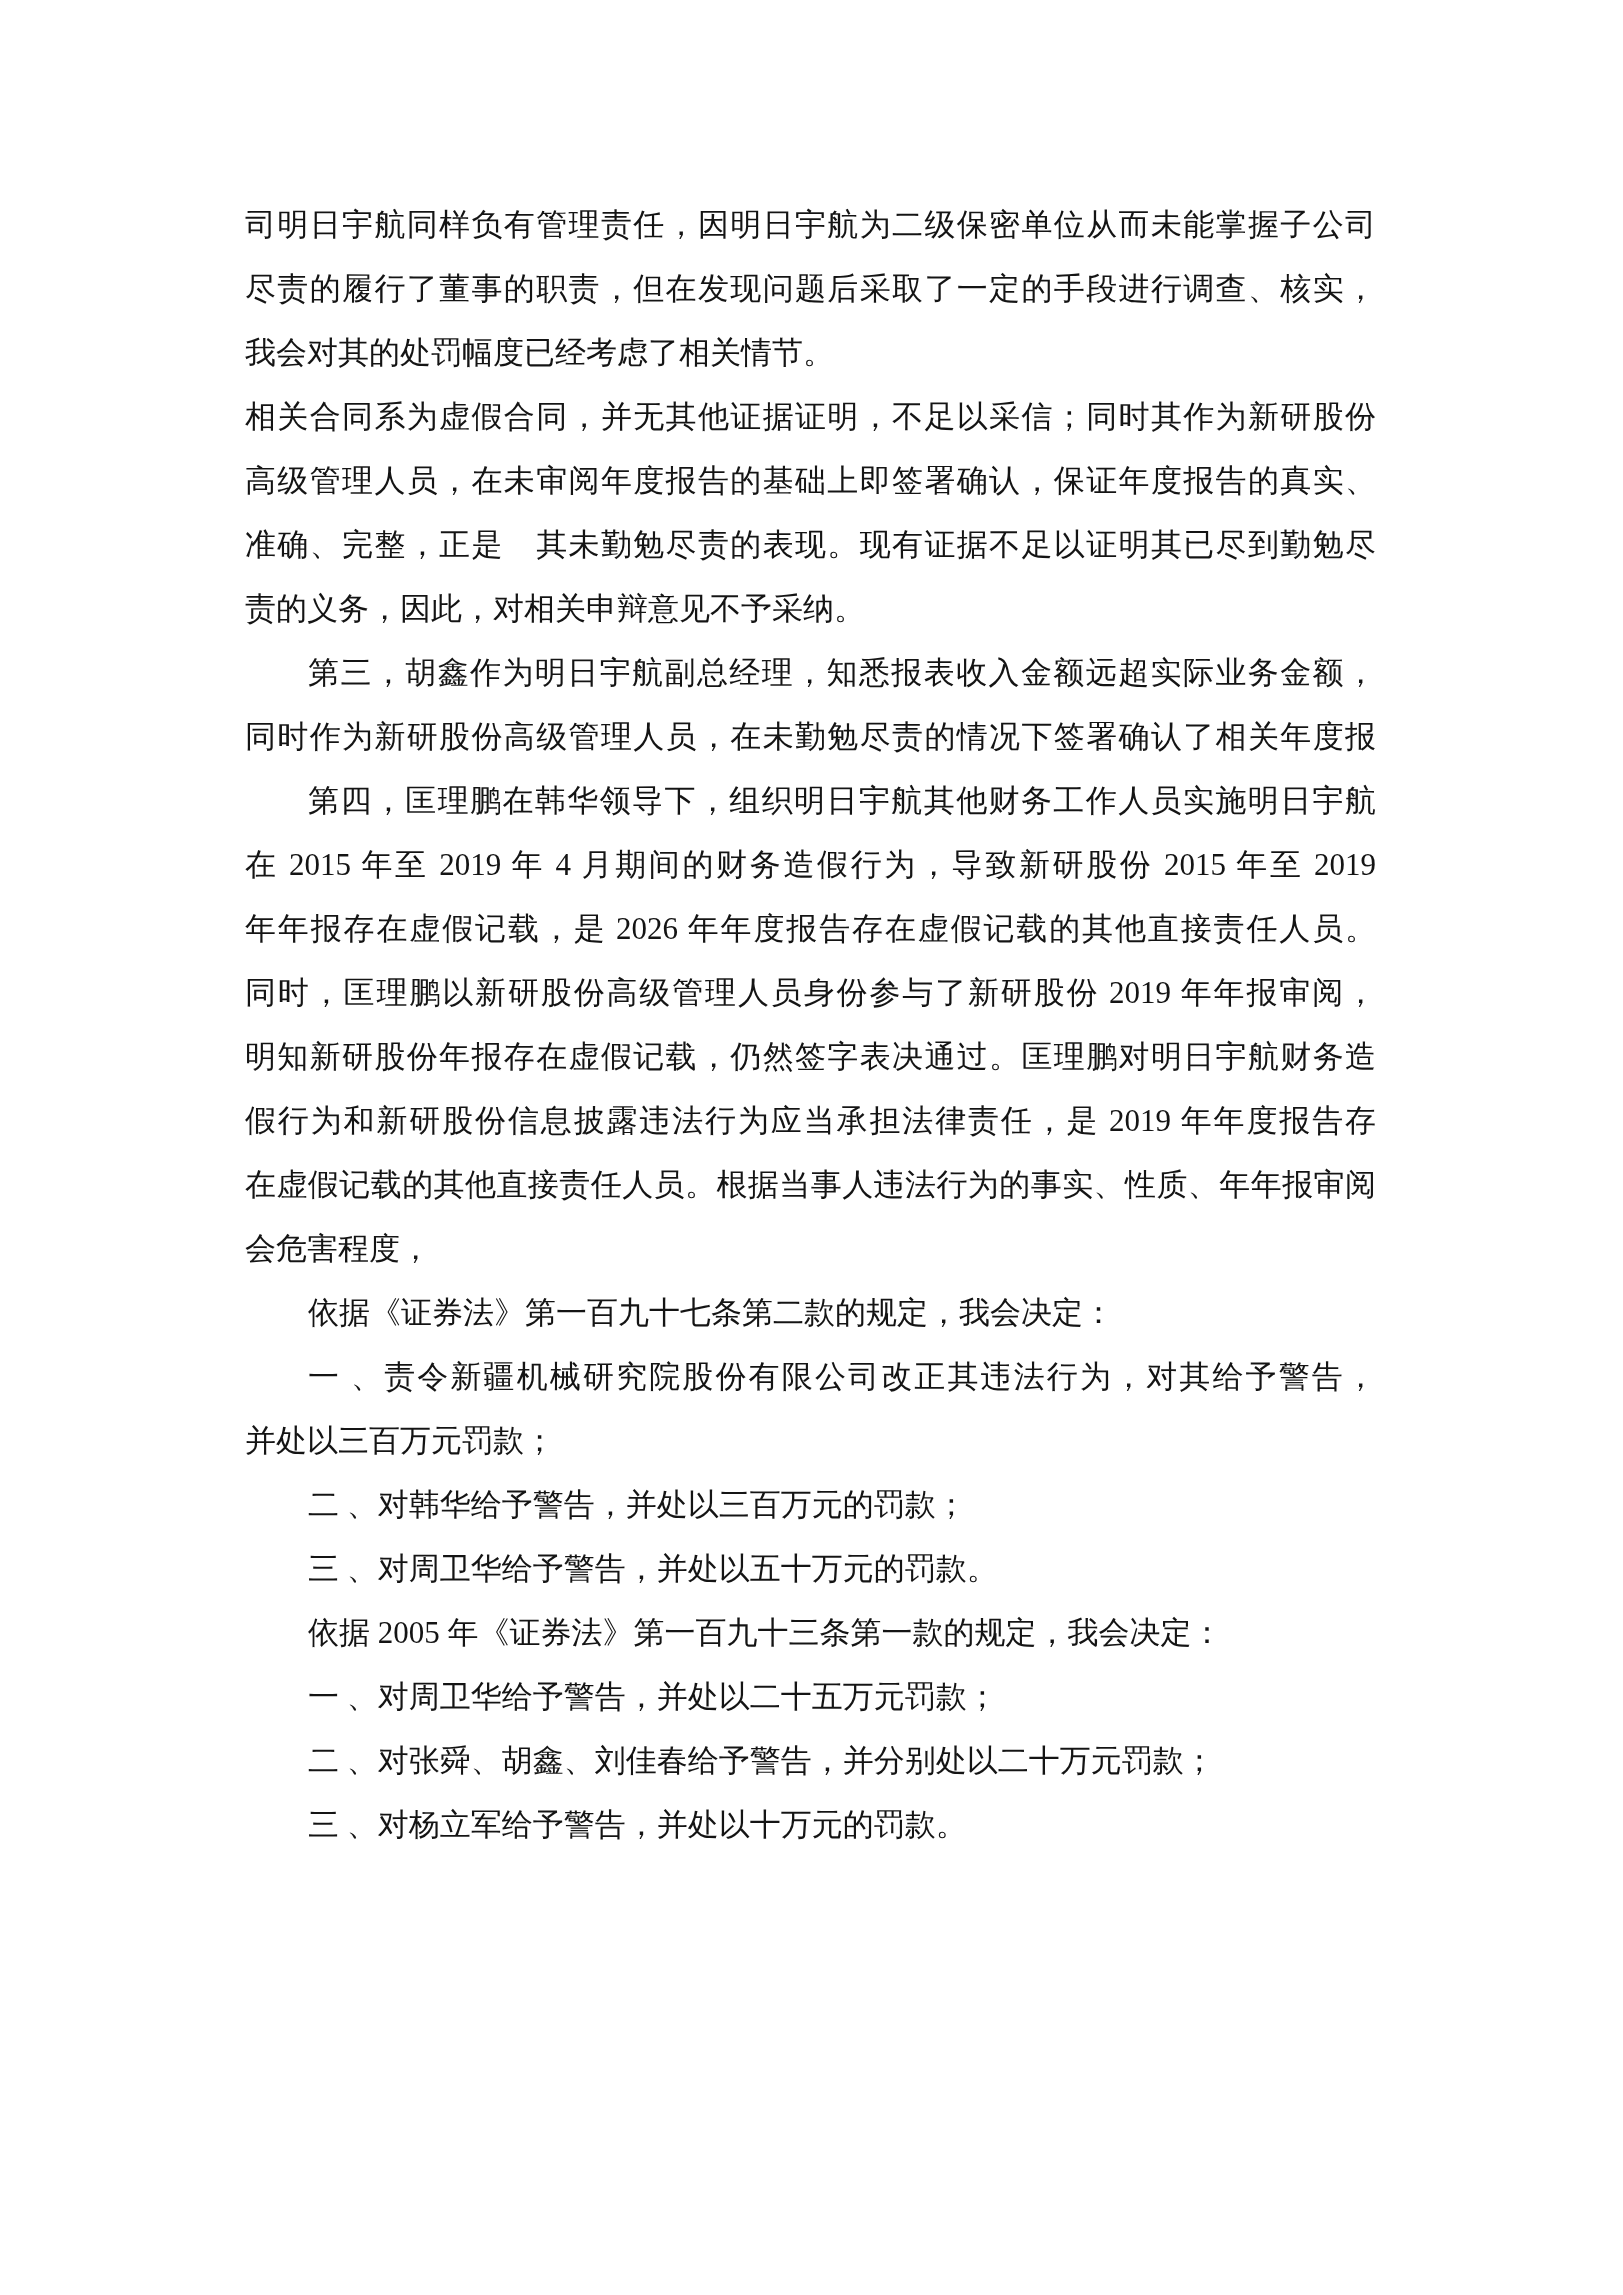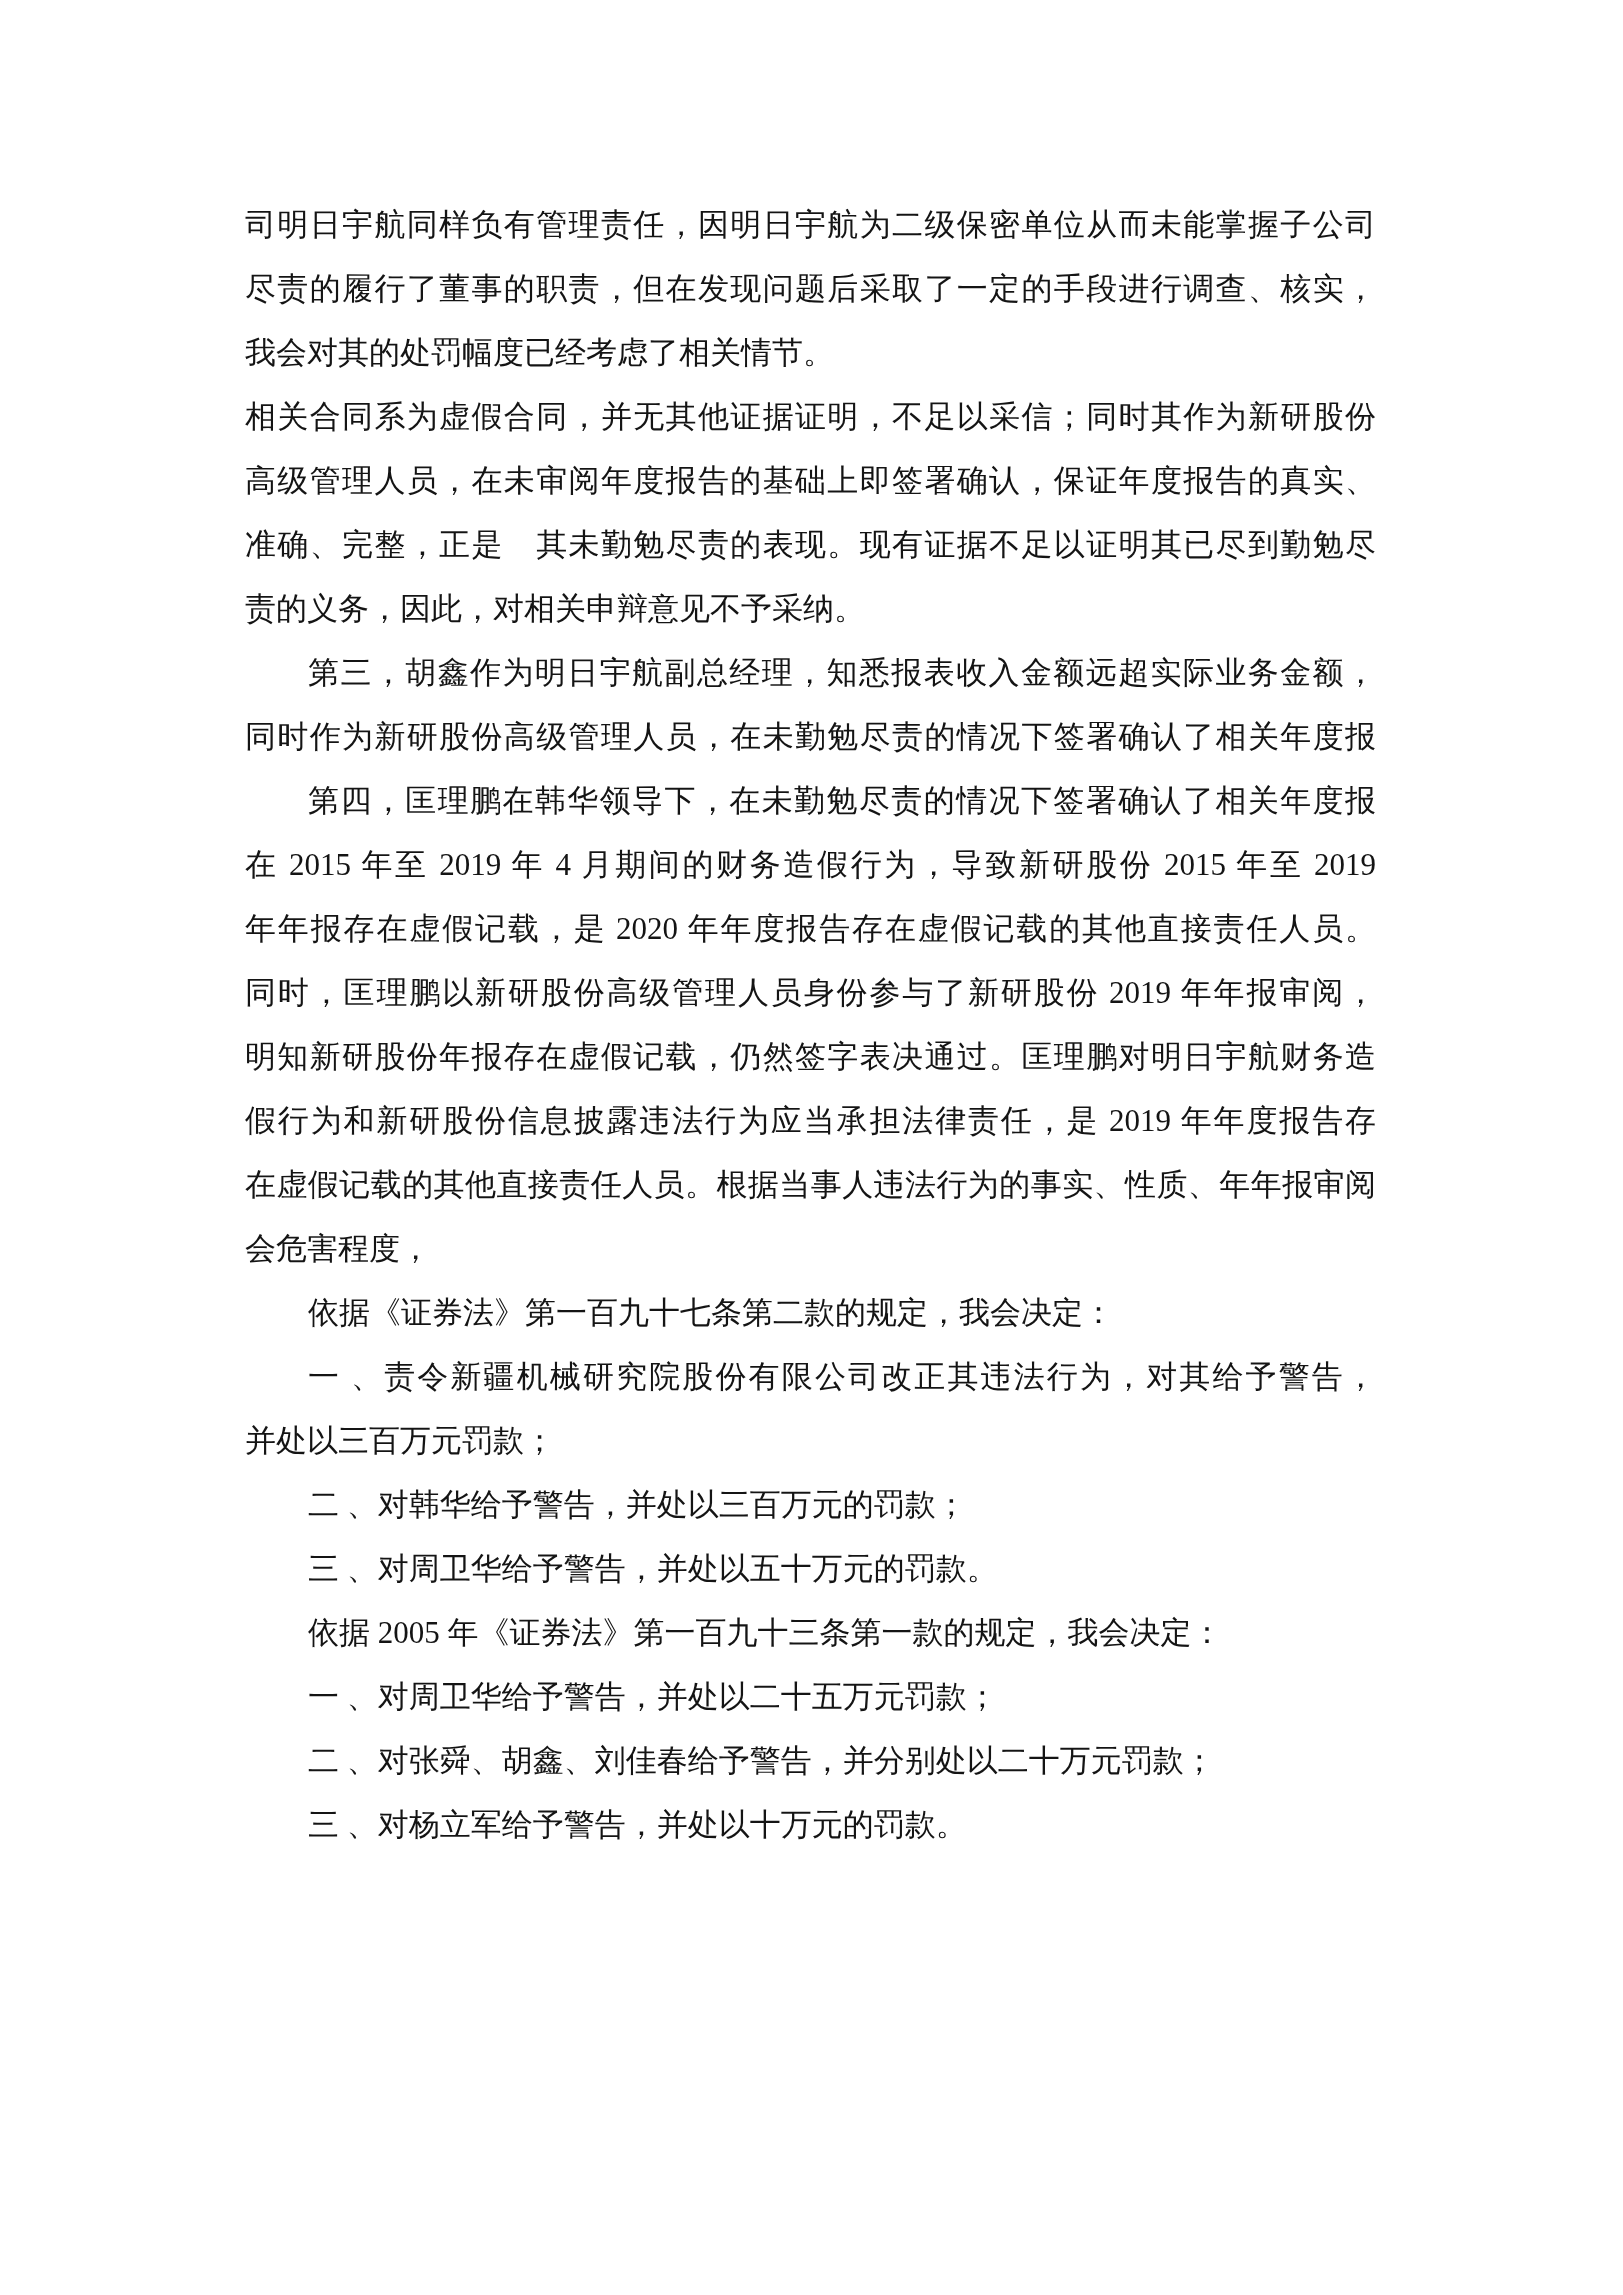--- a/index.html
+++ b/index.html
@@ -50,23 +50,23 @@
   <div class="text-block">
     <div class="line full">司明日宇航同样负有管理责任，因明日宇航为二级保密单位从而未能掌握子公司</div>
     <div class="line full">尽责的履行了董事的职责，但在发现问题后采取了一定的手段进行调查、核实，</div>
     <div class="line">我会对其的处罚幅度已经考虑了相关情节。</div>
     <div class="line full">相关合同系为虚假合同，并无其他证据证明，不足以采信；同时其作为新研股份</div>
     <div class="line full">高级管理人员，在未审阅年度报告的基础上即签署确认，保证年度报告的真实、</div>
     <div class="line full">准确、完整，正是　其未勤勉尽责的表现。现有证据不足以证明其已尽到勤勉尽</div>
     <div class="line">责的义务，因此，对相关申辩意见不予采纳。</div>
     <div class="line full indent">第三，胡鑫作为明日宇航副总经理，知悉报表收入金额远超实际业务金额，</div>
     <div class="line full">同时作为新研股份高级管理人员，在未勤勉尽责的情况下签署确认了相关年度报</div>
-    <div class="line full indent">第四，匡理鹏在韩华领导下，在未勤勉尽责的情况下签署确认了相关年度报</div>
+    <div class="line full indent">第四，匡理鹏在韩华领导下，组织明日宇航其他财务工作人员实施明日宇航</div>
     <div class="line full">在 2015 年至 2019 年 4 月期间的财务造假行为，导致新研股份 2015 年至 2019</div>
-    <div class="line full">年年报存在虚假记载，是 2020 年年度报告存在虚假记载的其他直接责任人员。</div>
+    <div class="line full">年年报存在虚假记载，是 2026 年年度报告存在虚假记载的其他直接责任人员。</div>
     <div class="line full">同时，匡理鹏以新研股份高级管理人员身份参与了新研股份 2019 年年报审阅，</div>
     <div class="line full">明知新研股份年报存在虚假记载，仍然签字表决通过。匡理鹏对明日宇航财务造</div>
     <div class="line full">假行为和新研股份信息披露违法行为应当承担法律责任，是 2019 年年度报告存</div>
     <div class="line full">在虚假记载的其他直接责任人员。根据当事人违法行为的事实、性质、年年报审阅</div>
     <div class="line">会危害程度，</div>
     <div class="line indent">依据《证券法》第一百九十七条第二款的规定，我会决定：</div>
     <div class="line full indent">一 、责令新疆机械研究院股份有限公司改正其违法行为，对其给予警告，</div>
     <div class="line">并处以三百万元罚款；</div>
     <div class="line indent">二 、对韩华给予警告，并处以三百万元的罚款；</div>
     <div class="line indent">三 、对周卫华给予警告，并处以五十万元的罚款。</div>

